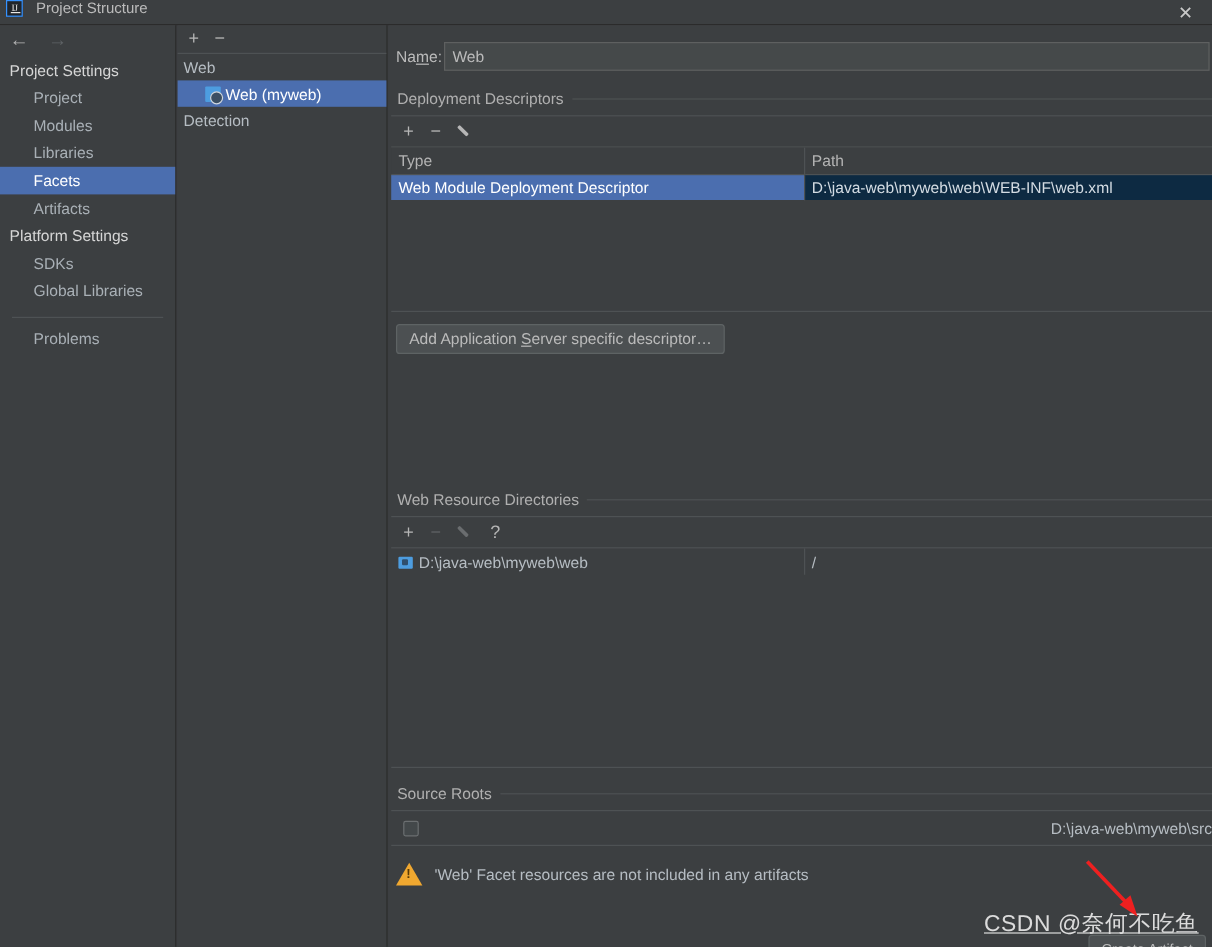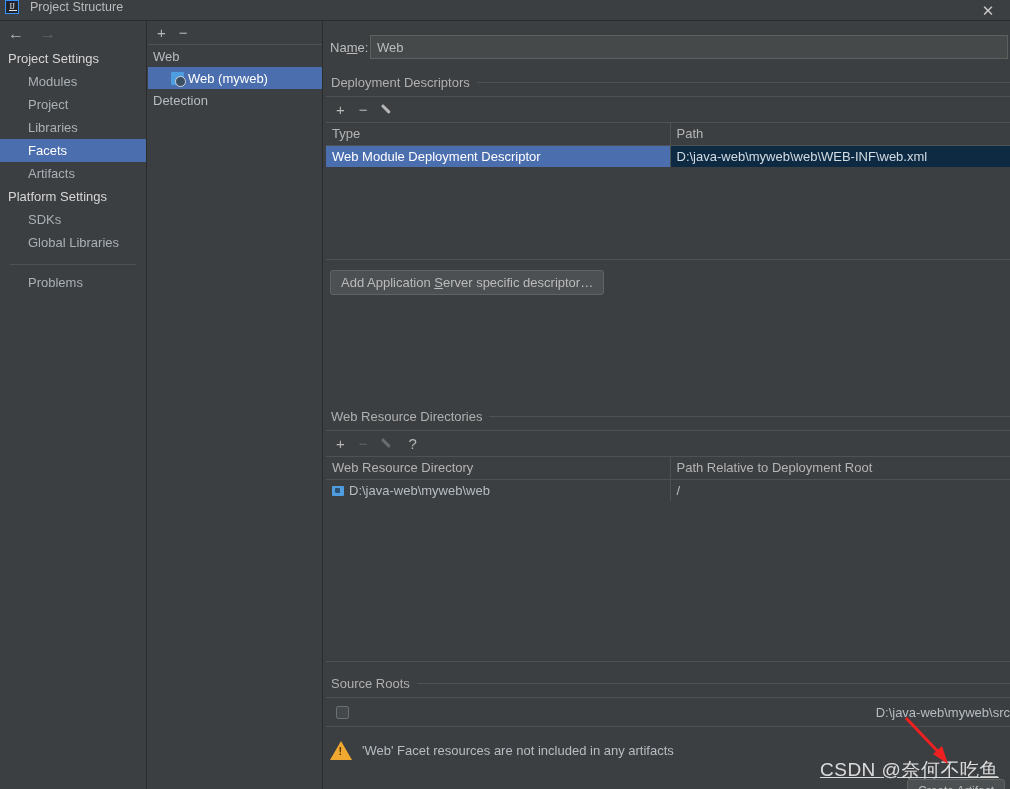--- a/index.html
+++ b/index.html
@@ -209,22 +209,22 @@
   <div class="close-btn">✕</div>
 </div>
 
 <div class="sidebar">
   <div class="navbar">
     <span class="nav-arrow back">←</span>
     <span class="nav-arrow fwd">→</span>
   </div>
 
   <div class="group-title">Project Settings</div>
+  <div class="side-item">Project</div>
   <div class="side-item">Modules</div>
-  <div class="side-item">Project</div>
   <div class="side-item">Libraries</div>
   <div class="side-item selected">Facets</div>
   <div class="side-item">Artifacts</div>
 
   <div class="group-title">Platform Settings</div>
   <div class="side-item">SDKs</div>
   <div class="side-item">Global Libraries</div>
 
   <div class="side-sep"></div>
   <div class="side-item">Problems</div>
@@ -299,24 +299,20 @@
         <span class="tb-icon dim">−</span>
         <span class="pencil dim"></span>
         <span class="tb-icon">?</span>
       </div>
       <table class="grid">
         <colgroup>
             <col style="width:344px">
             <col>
           </colgroup>
         <tbody>
-            <tr>
-          <th class="col1">Web Resource Directory</th>
-          <th class="col2">Path Relative to Deployment Root</th>
-        </tr>
         <tr>
           <td class="col1"><span class="dir-icon"></span><span>D:\java-web\myweb\web</span></td>
           <td class="col2">/</td>
         </tr>
       </tbody>
         </table>
       <div class="grid-body tall"></div>
     </div>
   </div>
 

